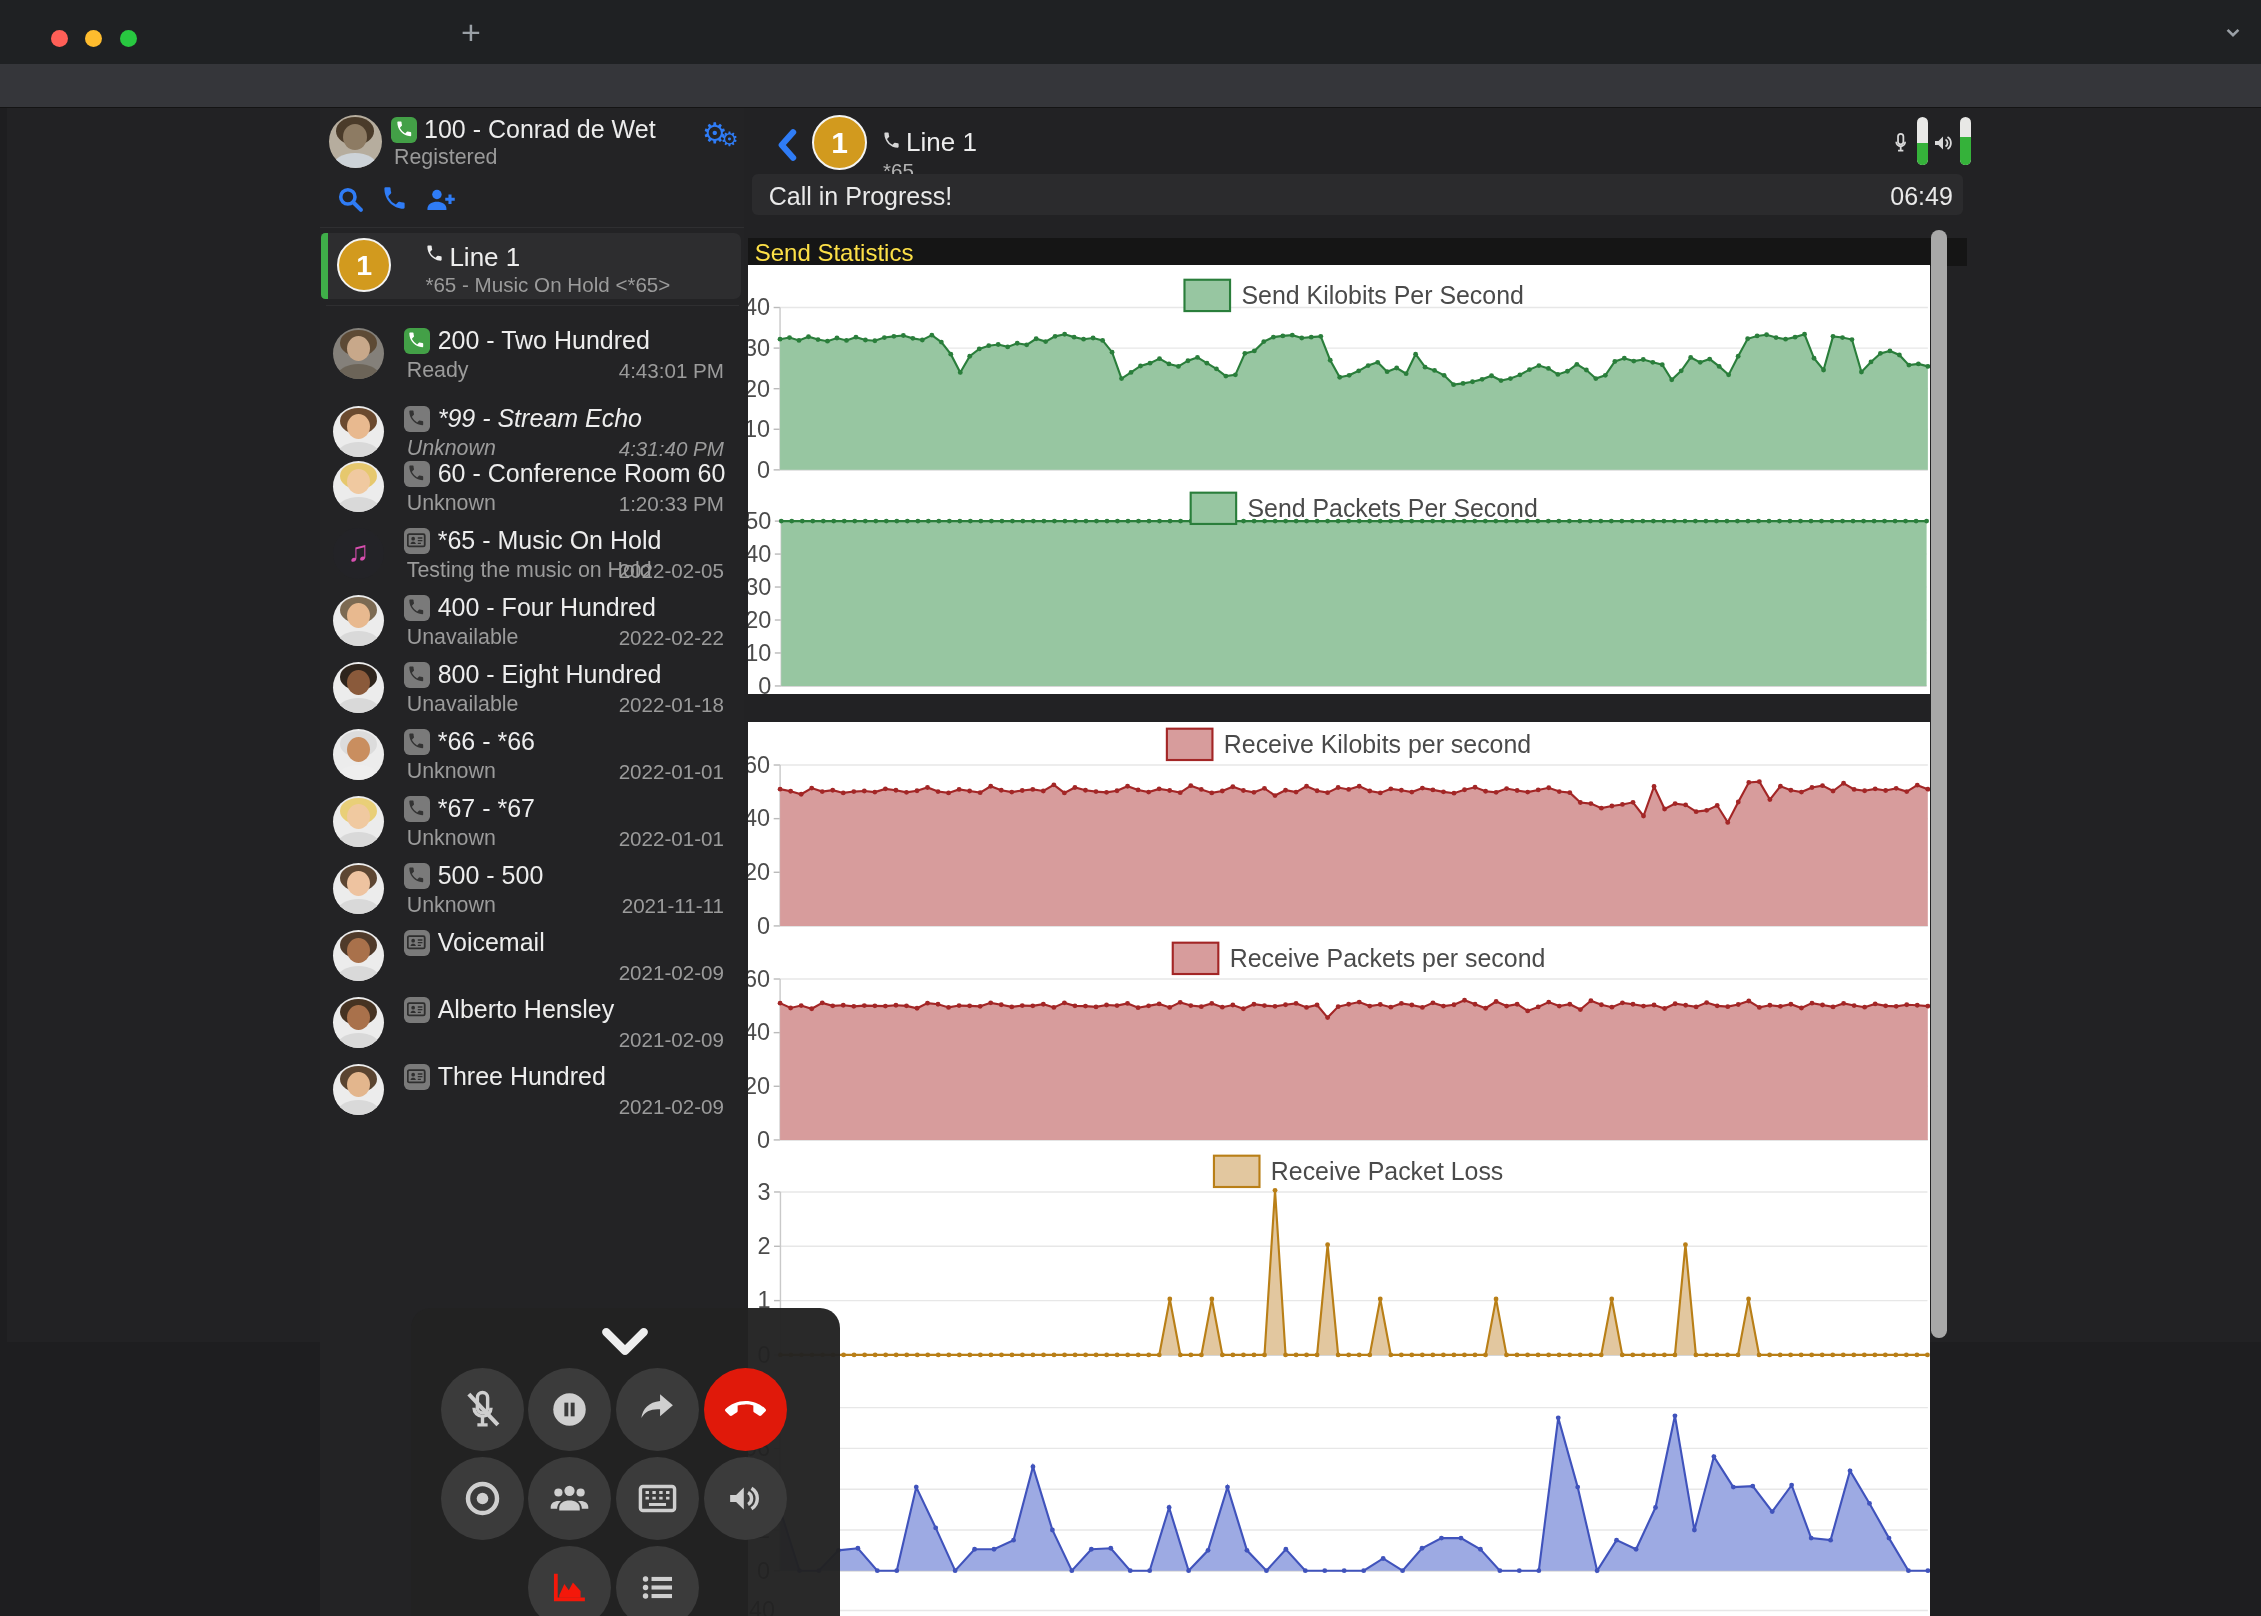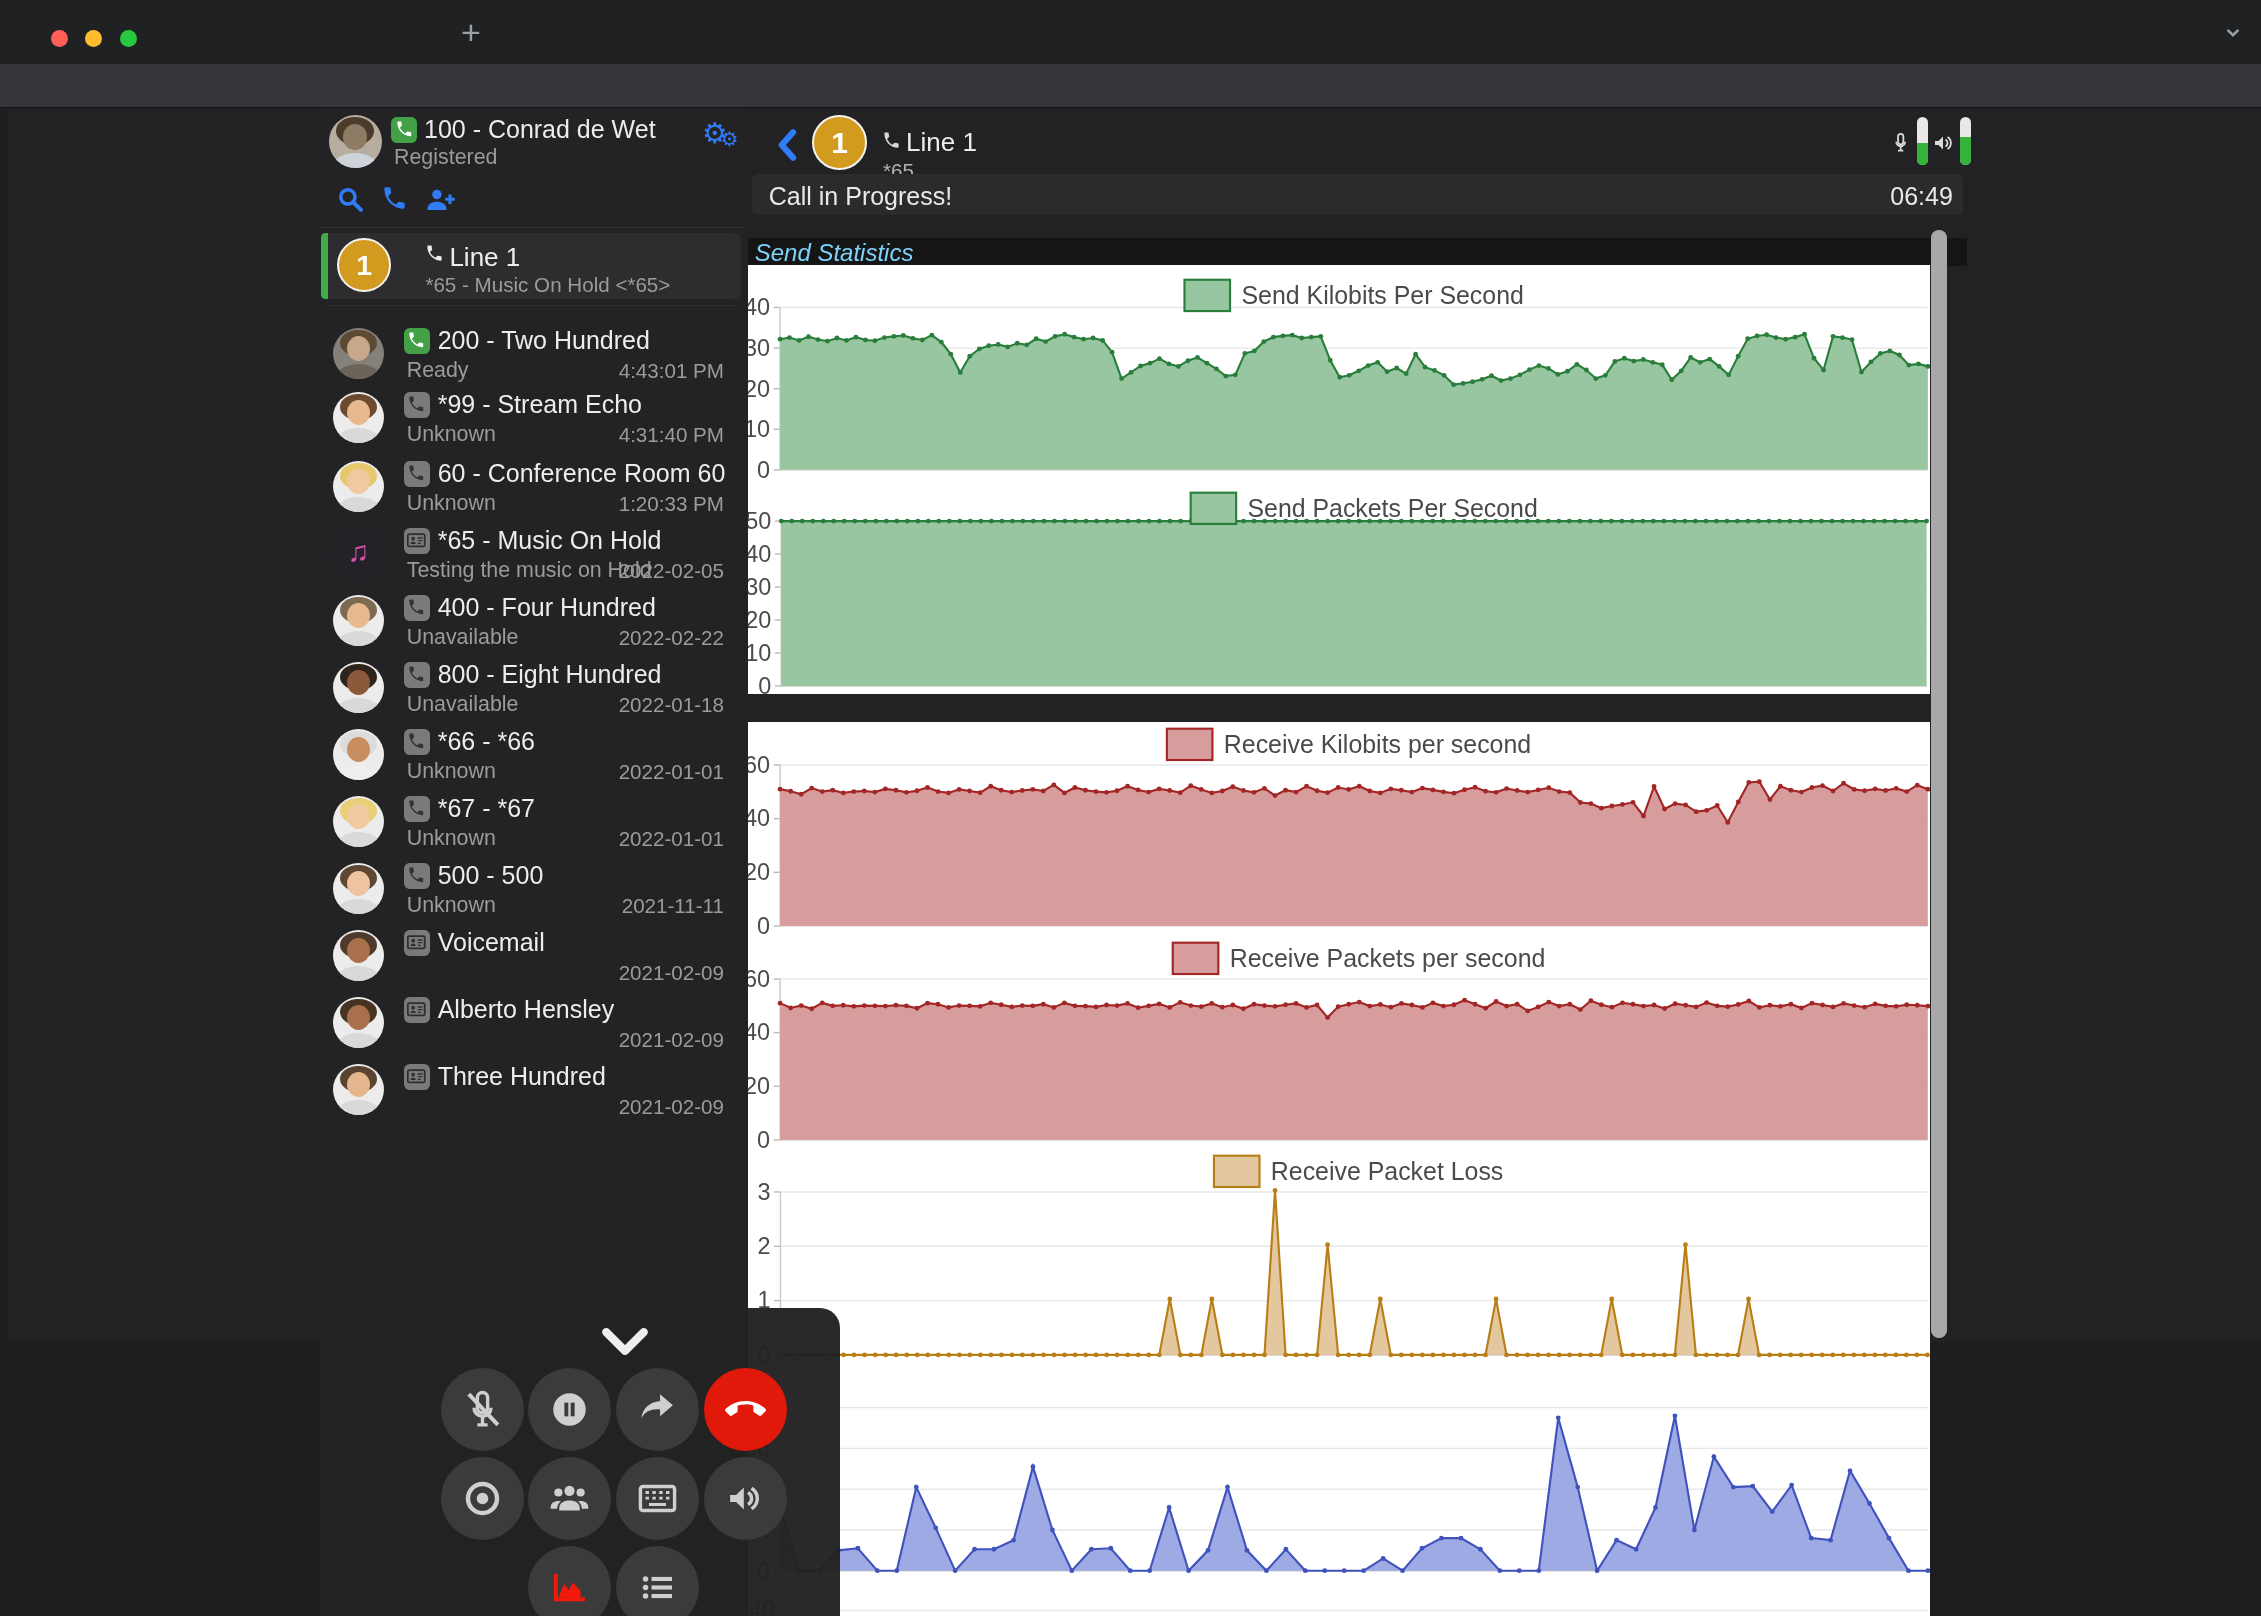--- a/index.html
+++ b/index.html
@@ -63,21 +63,21 @@
   #back-chev{left:32px;top:20px;}
   #call-badge{left:68px;top:7.1px;width:51px;height:51px;font-size:30px;line-height:51px;}
   #call-title{left:162px;top:18.5px;font-size:26px;color:#ececec;}
   #call-sub{left:139px;top:51px;font-size:20.6px;color:#b3b3b3;}
   .meter{width:10.7px;height:48px;background:#e8e8e6;border-radius:5.7px;top:9.3px;overflow:hidden;}
   .meter .fill{position:absolute;bottom:0;left:0;width:100%;background:#35b23a;}
   #callbar{left:7.8px;top:66px;width:1211px;height:41px;background:#2b2b2d;border-radius:5.7px;}
   #callbar-text{left:17px;top:7.8px;font-size:25px;color:#e9e9e9;}
   #callbar-timer{right:10px;top:7.8px;font-size:25px;color:#e9e9e9;position:absolute;}
   .secbar{left:3.6px;width:1219px;height:28px;background:#151515;}
-  .secbar span{position:absolute;left:7.1px;top:1.4px;font-size:24px;color:#7dd3fc;font-style:italic;}
+  .secbar span{position:absolute;left:7.1px;top:1.4px;font-size:24px;color:#fde047;}
   .whiteblock{left:3.6px;width:1182px;background:#ffffff;}
   .chart{position:absolute;left:3.6px;width:1182px;}
   .scrollthumb{left:1187px;top:122px;width:15.7px;height:1108px;background:#a8a8a8;border-radius:7.8px;}
 
   
   #overlay{left:404px;top:1200px;width:429px;height:427px;background:rgba(34,34,34,.97);
      border-radius:20px;}
   .obtn{position:absolute;width:83px;height:83px;border-radius:50%;background:#3b3b3b;}
   .obtn svg{position:absolute;left:20.6px;top:20.6px;}
   .obtn.accent{background:#e0190a;}
@@ -192,21 +192,21 @@
           </div>
           <span class="badge" style="left: 78px; top: 5.7px; background: rgb(67, 160, 71);">
             <svg width="18.5" height="18.5" viewBox="0 0 24 24">
               <path d="M6.62 10.79a15.05 15.05 0 0 0 6.59 6.59l2.2-2.2a1 1 0 0 1 1.01-.24c1.12.37 2.33.57 3.58.57a1 1 0 0 1 1 1V20a1 1 0 0 1-1 1C10.85 21 3 13.15 3 3a1 1 0 0 1 1-1h3.5a1 1 0 0 1 1 1c0 1.25.2 2.46.57 3.58a1 1 0 0 1-.25 1.01l-2.2 2.2z" fill="#ffffff"></path>
             </svg>
           </span>
           <span class="c-name">200 - Two Hundred</span>
           <span class="c-status">Ready</span>
           <span class="c-time">4:43:01 PM</span>
         </div>
-        <div class="c-row" style="top: 278px;">
+        <div class="c-row" style="top: 292px; font-style: italic;">
           <div class="avatar abs" style="left: 7.1px; top: 5.7px; width: 51px; height: 51px; background: rgb(236, 236, 236);">
             <div class="hair" style="background: rgb(107, 74, 47);"></div>
             <div class="head" style="background: rgb(232, 185, 143);"></div>
             <div class="shirt" style="background: rgb(217, 217, 217);"></div>
           </div>
           <span class="badge" style="left: 78px; top: 5.7px; background: rgb(122, 122, 122);">
             <svg width="18.5" height="18.5" viewBox="0 0 24 24">
               <path d="M6.62 10.79a15.05 15.05 0 0 0 6.59 6.59l2.2-2.2a1 1 0 0 1 1.01-.24c1.12.37 2.33.57 3.58.57a1 1 0 0 1 1 1V20a1 1 0 0 1-1 1C10.85 21 3 13.15 3 3a1 1 0 0 1 1-1h3.5a1 1 0 0 1 1 1c0 1.25.2 2.46.57 3.58a1 1 0 0 1-.25 1.01l-2.2 2.2z" fill="#333333"></path>
             </svg>
           </span>

